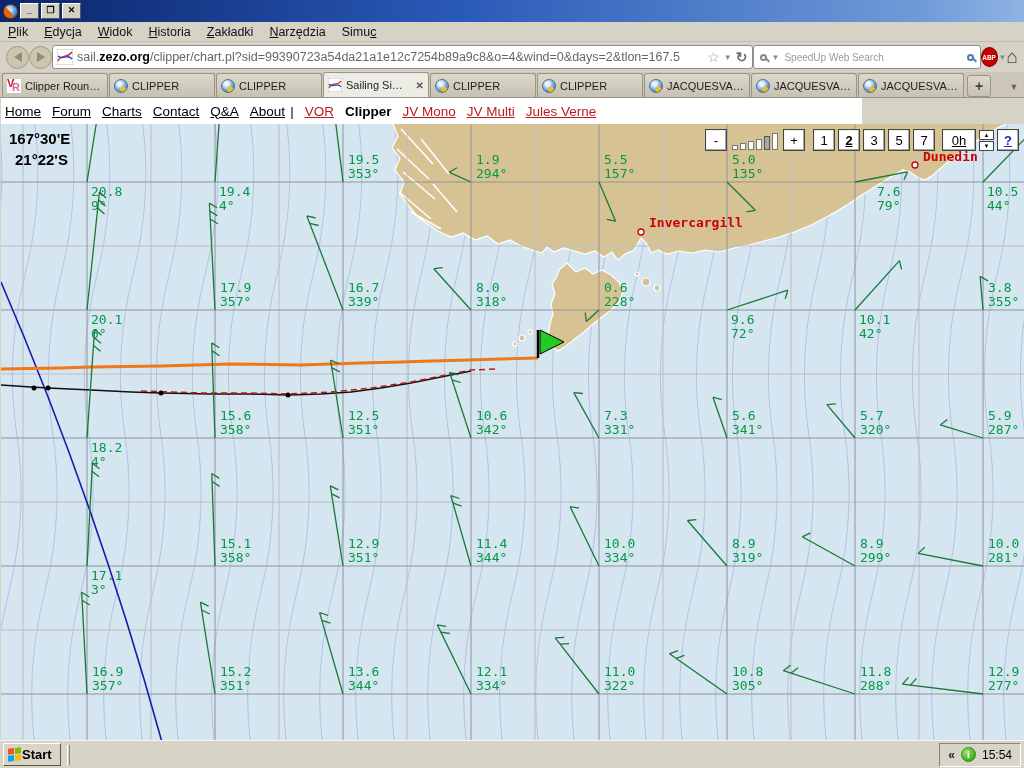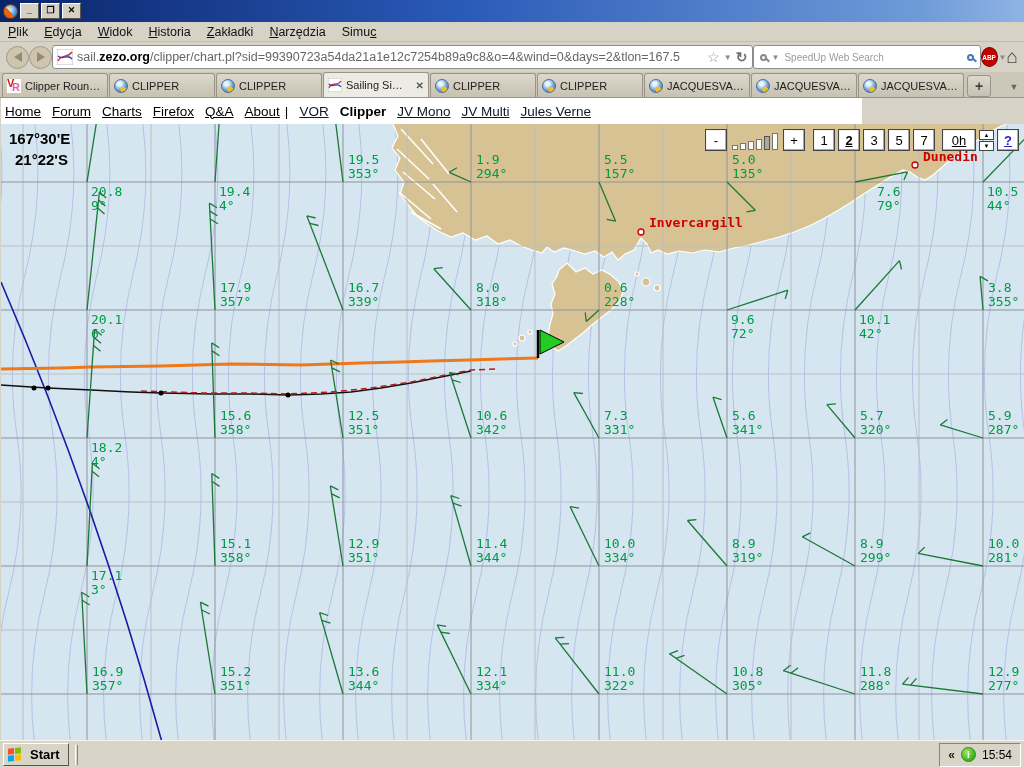--- a/index.html
+++ b/index.html
@@ -76,21 +76,21 @@
     border:1px solid #9a9488;border-radius:3px;font-size:14px;font-weight:bold;color:#444;
     display:flex;align-items:center;justify-content:center;}
   .tablist{margin-left:auto;width:16px;height:20px;color:#666;font-size:9px;
     display:flex;align-items:center;justify-content:center;}
 
   
   .page{position:absolute;left:1px;top:98px;width:861px;height:642px;background:#fff;}
   .sitenav{height:26px;display:flex;align-items:center;padding-left:4px;font-size:13.5px;
     gap:11px;white-space:nowrap;}
   .sitenav a{color:#000;text-decoration:underline;}
-  .sitenav .race{color:#0f172a;}
+  .sitenav .race{color:#b91c1c;}
   .sitenav .current{color:#000;font-weight:bold;text-decoration:none;}
   .sitenav .sep{margin-left:-6px;}
   .map{position:absolute;left:0;top:26px;width:1024px;height:616px;background:#d5e6f0;
     overflow:hidden;}
   .map svg{position:absolute;left:0;top:0;}
   .coords{position:absolute;left:8px;top:4px;font-weight:bold;font-size:15px;color:#000;
     line-height:21px;}
   .coords .lat{padding-left:6px;}
 
   
@@ -105,21 +105,21 @@
   .zbar{width:6px;background:#fff;border:1px solid #777;}
   .zbar.fill{background:#a8a8a8;border-color:#555;}
   .spinner{display:flex;flex-direction:column;gap:1px;}
   .spinbtn{width:15px;height:10px;background:#fff;border:1px solid #444;font-size:6px;
     display:flex;align-items:center;justify-content:center;color:#000;}
 
   
   .taskbar{position:absolute;left:0;top:740px;width:1024px;height:28px;background:#d8d4c8;
     border-top:1px solid #f6f4ee;display:flex;align-items:center;padding:2px 3px;gap:4px;}
   .startbtn{height:23px;background:#d8d4c8;border:1px solid;border-color:#fff #5a564c #5a564c #fff;
-    display:flex;align-items:center;gap:8px;padding:0 8px 0 4px;font-weight:bold;font-size:13px;}
+    display:flex;align-items:center;gap:0;padding:0 8px 0 4px;font-weight:bold;font-size:13px;}
   .winflag{width:14px;height:14px;display:grid;grid-template-columns:6px 6px;
     grid-template-rows:6px 6px;gap:1px;transform:skewY(-6deg);}
   .winflag i{display:block;}
   .winflag i:nth-child(1){background:#f35325;}
   .winflag i:nth-child(2){background:#81bc06;}
   .winflag i:nth-child(3){background:#05a6f0;}
   .winflag i:nth-child(4){background:#ffba08;}
   .grip{width:3px;height:20px;border-left:1px solid #fff;border-right:1px solid #8a8578;margin:0 2px;}
   .taskbtn{height:23px;width:168px;background:#e9e6db;border:1px solid;
     border-color:#5a564c #fff #fff #5a564c;display:flex;align-items:center;gap:5px;padding:0 5px;
@@ -226,21 +226,21 @@
     </div>
     <span class="newtab">+</span>
     <span class="tablist">▼</span>
   </div>
 
 <div class="page">
   <div class="sitenav" id="sitenav">
       <a>Home</a>
       <a>Forum</a>
       <a>Charts</a>
-      <a>Firefox</a>
+      <a>Contact</a>
       <a>Q&amp;A</a>
       <a>About</a>
       <span class="sep">|</span>
       <a class="race">VOR</a>
       <a class="current">Clipper</a>
       <a class="race">JV Mono</a>
       <a class="race">JV Multi</a>
       <a class="race">Jules Verne</a>
     </div>
   <div class="map" id="map">

